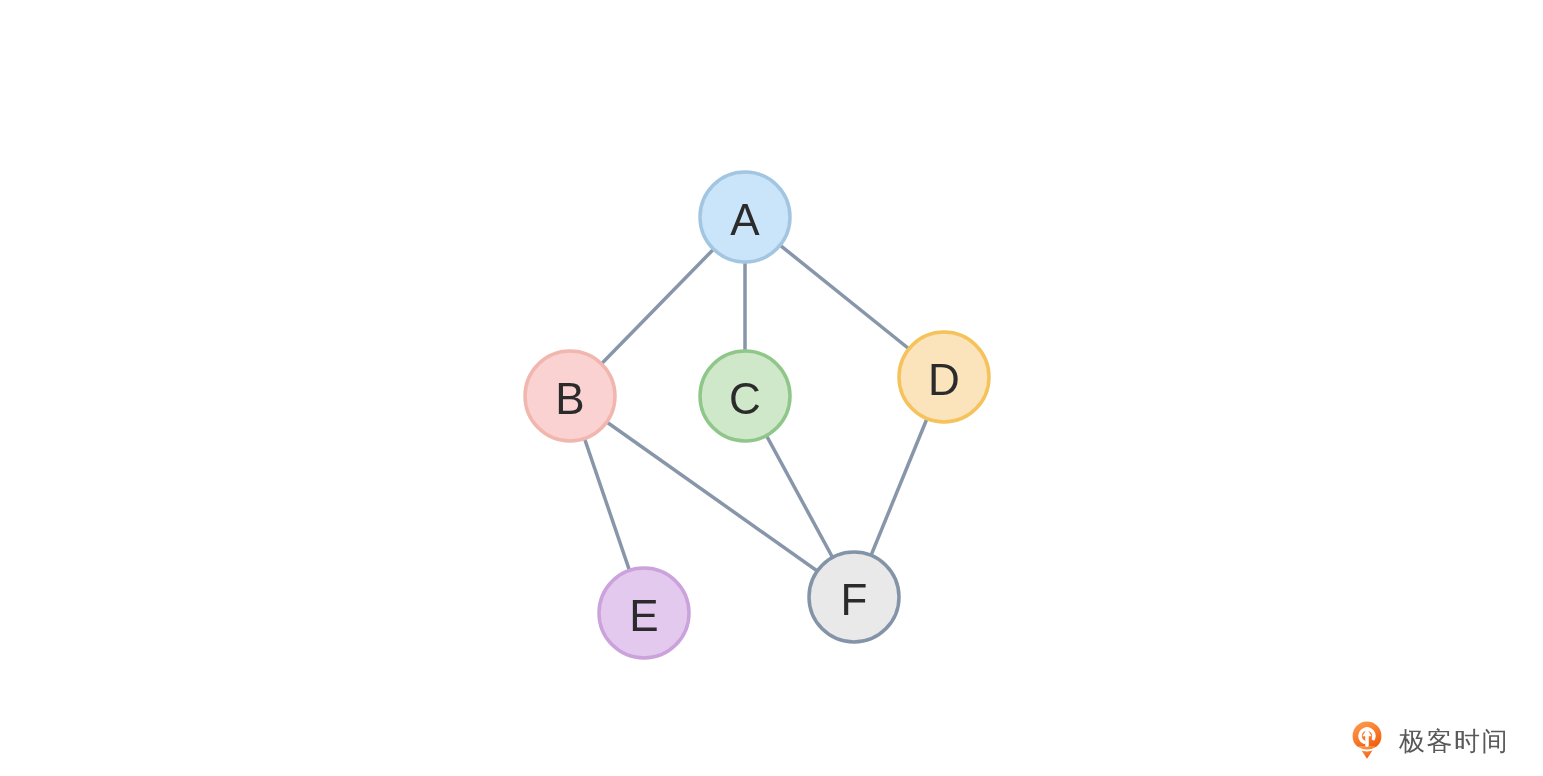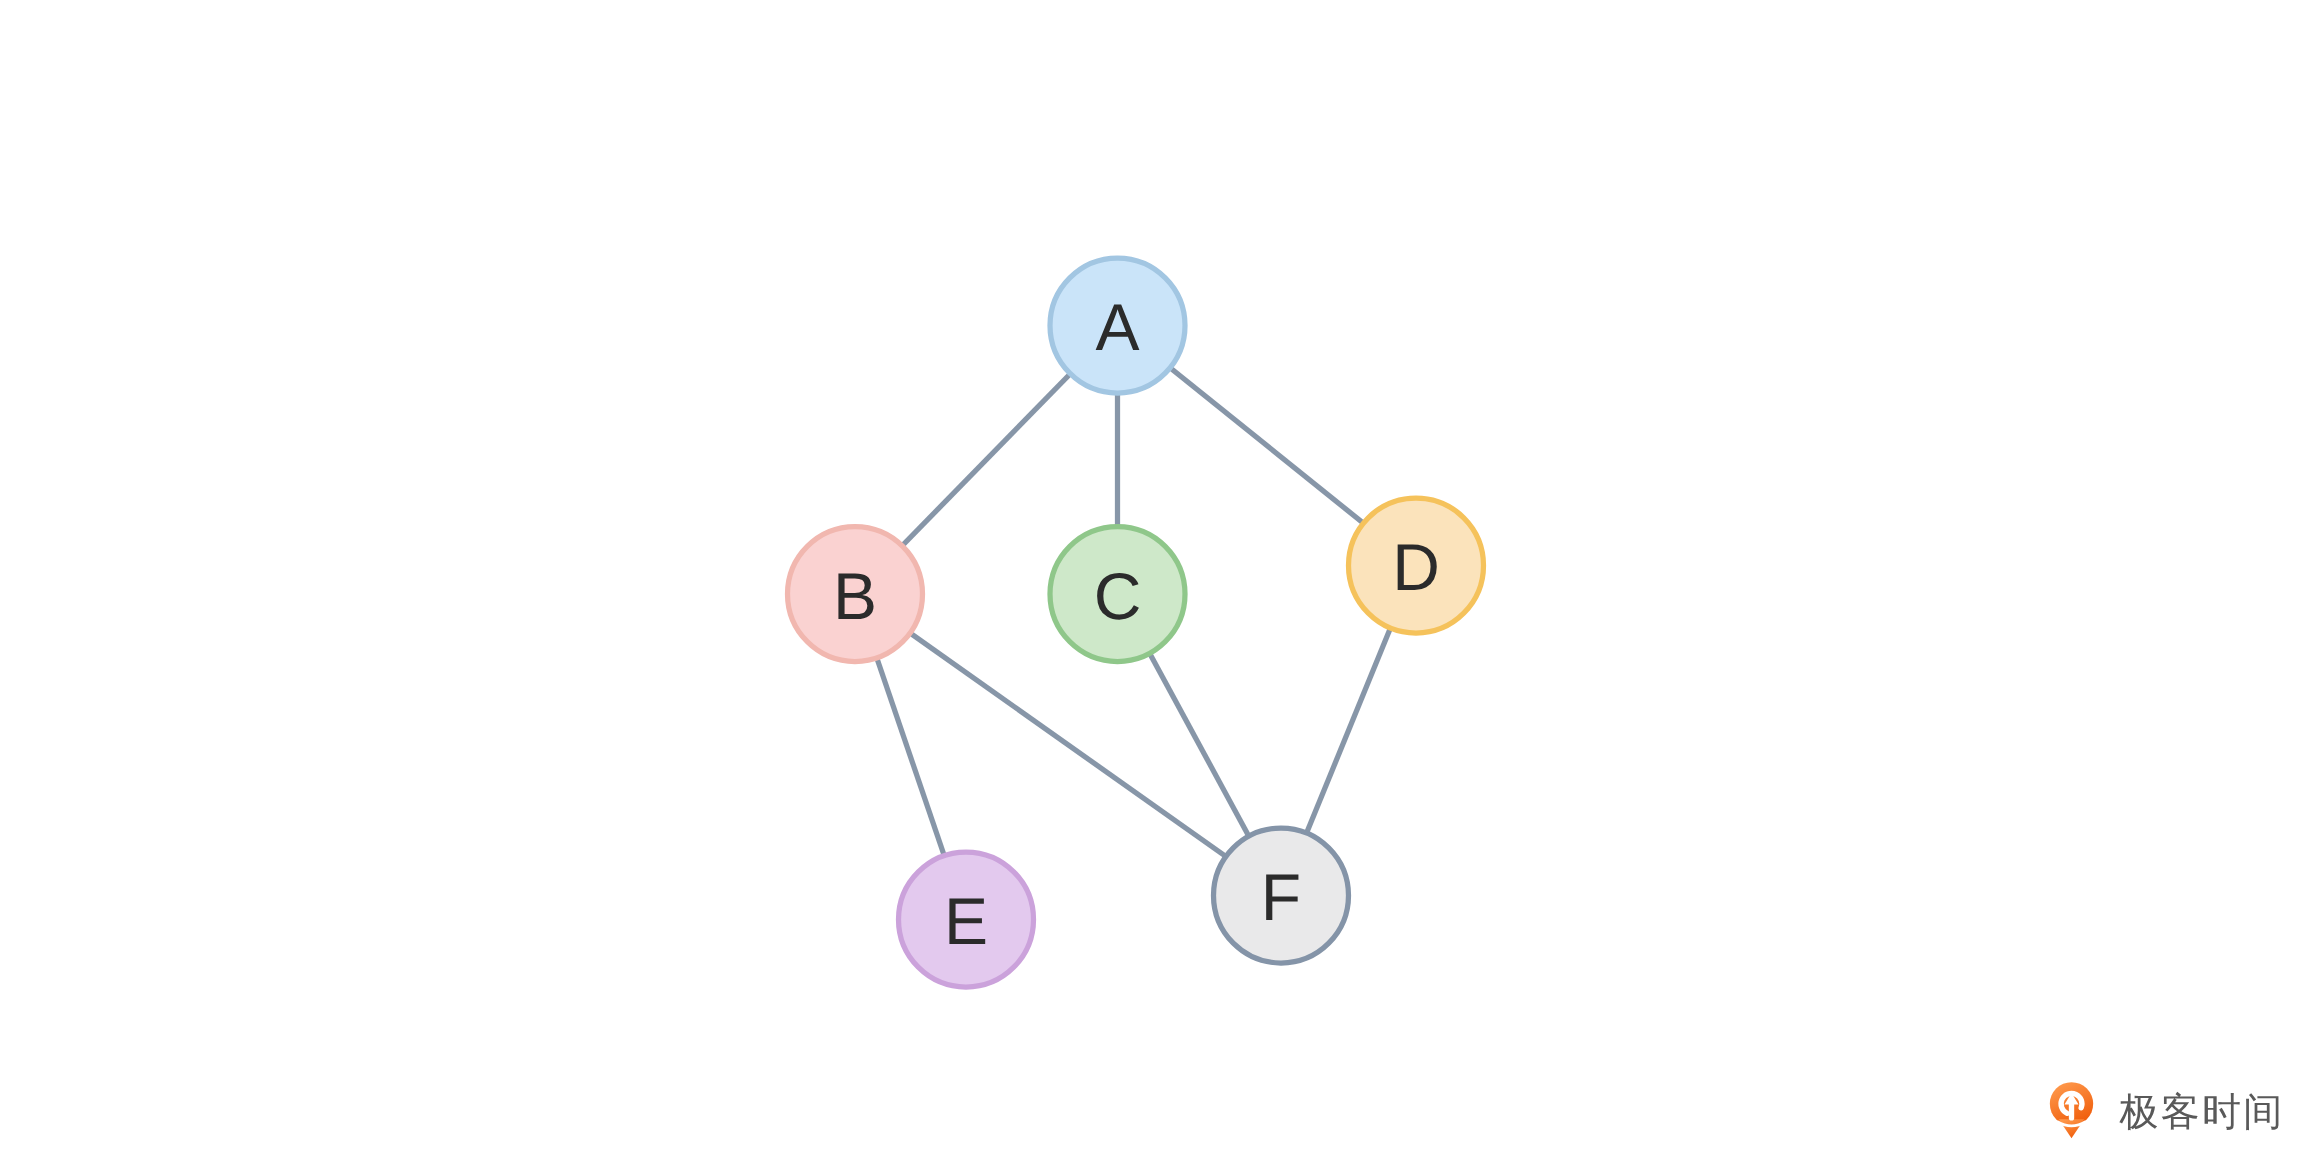--- a/index.html
+++ b/index.html
@@ -22,21 +22,21 @@
     left: 0;
     top: 0;
     display: block;
   }
   .node-label {
     font-family: "Liberation Sans", sans-serif;
     font-weight: 400;
   }
   .brand {
     position: absolute;
-    right: 20px;
+    right: 34px;
     bottom: 14px;
     display: flex;
     align-items: center;
     gap: 15px;
   }
   .brand-text {
     font-size: 26px;
     letter-spacing: 1.5px;
     line-height: 1;
     font-weight: 500;

